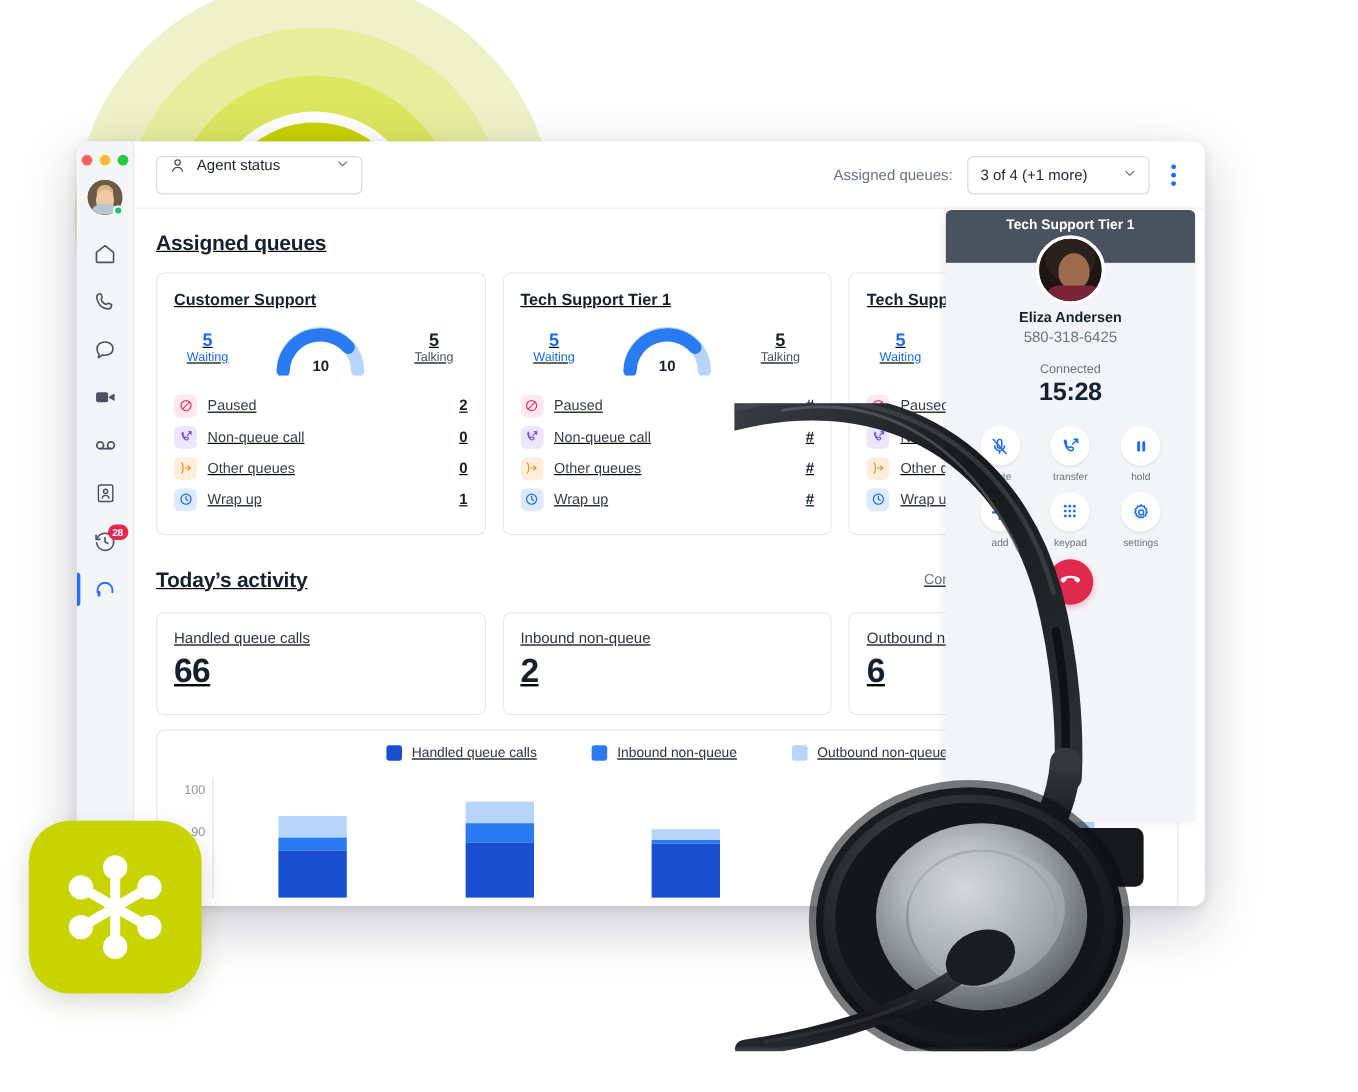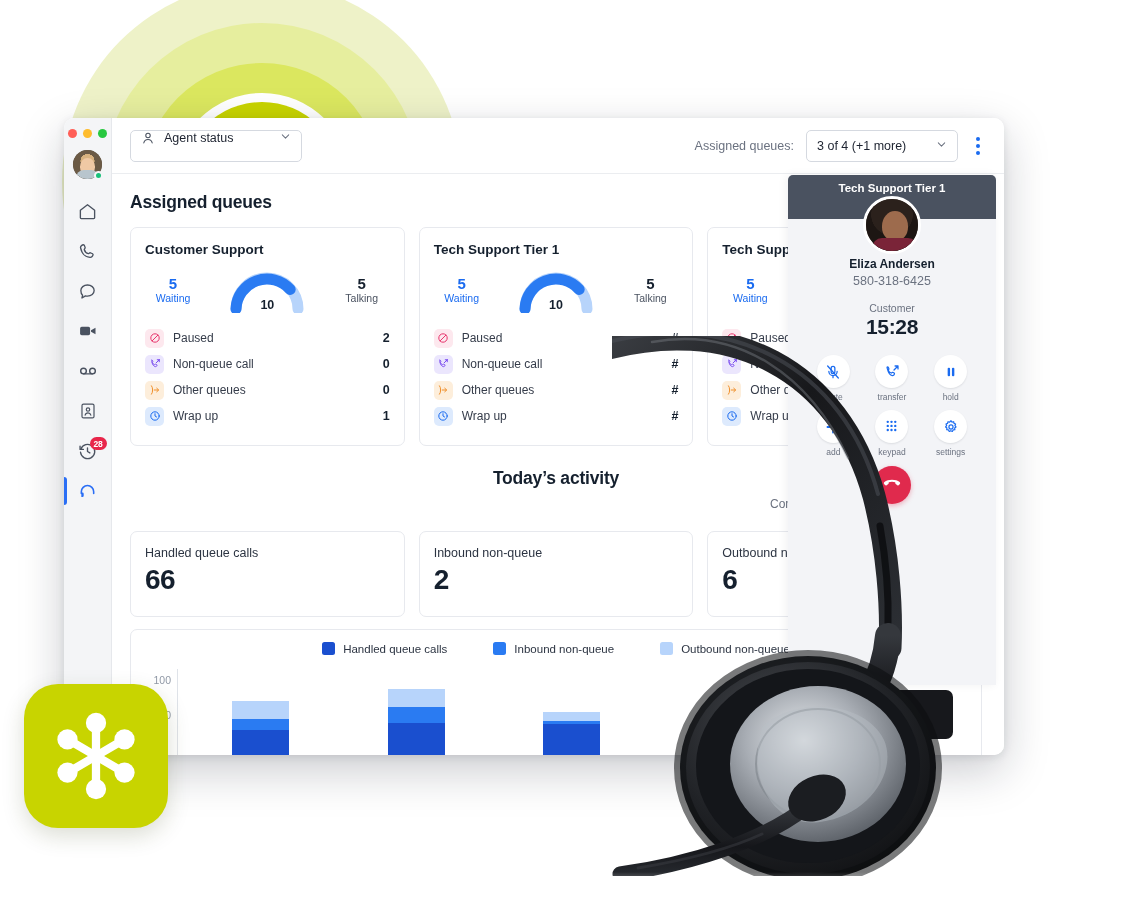--- a/index.html
+++ b/index.html
@@ -83,21 +83,21 @@
     display:flex; align-items:center; width:152px; height:32px; border:1px solid #d5d9e0;
     border-radius:5px; padding:0 10px; background:#fff; font-size:12.5px; color:#1d2330; cursor:pointer;
   }
   .queue-select .lbl { flex:1; }
   .kebab { display:flex; flex-direction:column; gap:3px; padding:4px 6px; cursor:pointer; }
   .kebab i { width:4px; height:4px; border-radius:50%; background:#1a6bf0; display:block; }
 
   
   #content {
     position:absolute; left:48px; top:56px; right:0; bottom:0;
-    padding:18px 22px 0 18px; overflow:hidden; background:#fff;
+    padding:18px 22px 0 18px; overflow:hidden; background:#fff;text-decoration:underline;
   }
   .h2 { font-size:17.5px; font-weight:700; color:#15202e; letter-spacing:-.2px; }
 
   .queue-grid { display:grid; grid-template-columns:repeat(3,1fr); gap:14px; margin-top:14px; }
   .qcard { border:1px solid #e7e9ee; border-radius:7px; padding:14px 14px 16px; background:#fff; }
   .qcard h3 { font-size:13.5px; font-weight:700; color:#15202e; margin-bottom:10px; }
 
   .gauge-row { display:flex; align-items:center; justify-content:space-between; padding:0 2px 8px; }
   .gcol { text-align:center; width:52px; }
   .gcol .num { font-size:15px; font-weight:700; line-height:1.15; }
@@ -119,21 +119,21 @@
     justify-content:center; margin-right:9px; flex:0 0 19px;
   }
   .stat-ico.paused { background:#fde8ee; color:#e8356d; }
   .stat-ico.nonq   { background:#ebe6fd; color:#7b4df0; }
   .stat-ico.other  { background:#fdeedb; color:#f08f2a; }
   .stat-ico.wrap   { background:#ddeafd; color:#1a6bf0; }
   .stat-name { font-size:12px; color:#353c4a; flex:1; }
   .stat-val { font-size:12.5px; font-weight:700; color:#15202e; }
 
   
-  .section-head { display:flex; align-items:center; margin-top:22px;flex-direction:column; }
+  .section-head { display:flex; align-items:center; margin-top:22px; }
   .compare { margin-left:auto; display:flex; align-items:center; gap:8px; }
   .compare-lbl { font-size:12px; color:#6b7280; }
   .compare-select {
     display:flex; align-items:center; width:138px; height:30px; border:1px solid #d5d9e0;
     border-radius:5px; padding:0 10px; background:#fff; font-size:12.5px; color:#1d2330; cursor:pointer;
   }
   .compare-select .lbl { flex:1; }
 
   .today-grid { display:grid; grid-template-columns:repeat(3,1fr); gap:14px; margin-top:12px; }
   .tcard { border:1px solid #e7e9ee; border-radius:7px; padding:14px 14px 18px; height:86px; }
@@ -667,21 +667,21 @@
     <div class="cp-head">
       <span>Tech Support Tier 1</span>
     </div>
     <div class="cp-avatar">
       <div class="hair2"></div>
         <div class="face2"></div>
         <div class="body2"></div>
     </div>
     <div class="cp-name">Eliza Andersen</div>
     <div class="cp-phone">580-318-6425</div>
-    <div class="cp-state">Customer</div>
+    <div class="cp-state">Connected</div>
     <div class="cp-timer">15:28</div>
 
     <div class="cp-controls">
       <div class="ctrl">
         <div class="circ">
           <svg width="16" height="16" viewBox="0 0 24 24" fill="none" stroke="currentColor" stroke-width="1.9" stroke-linecap="round">
               <path d="M12 3.4a2.8 2.8 0 0 1 2.8 2.8v5.4a2.8 2.8 0 0 1-5.6 0V6.2A2.8 2.8 0 0 1 12 3.4z"></path>
               <path d="M5.8 11.2a6.2 6.2 0 0 0 12.4 0"></path>
               <path d="M12 17.4v3.2"></path>
               <path d="M4 3 20 21"></path>

